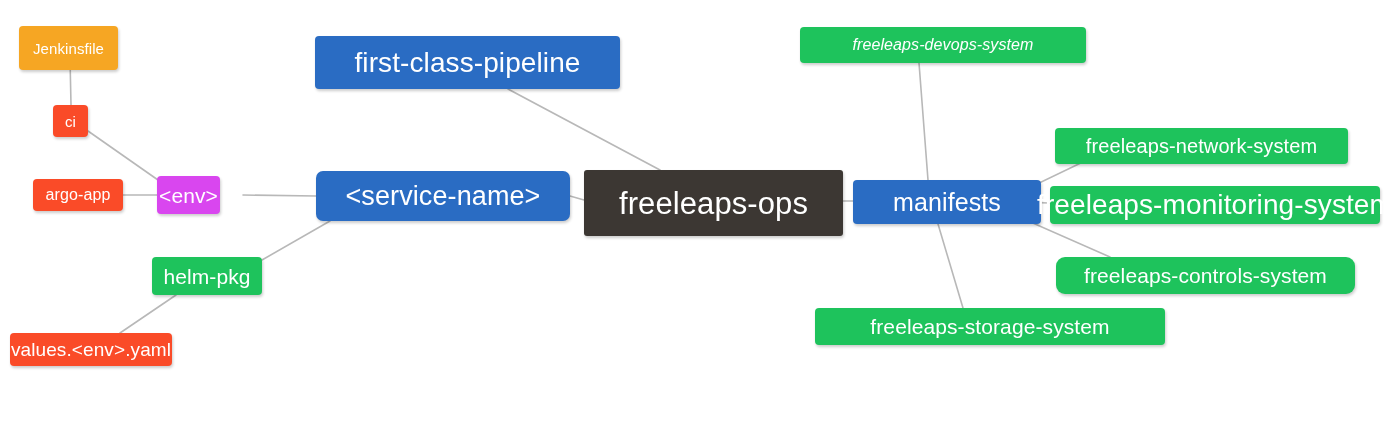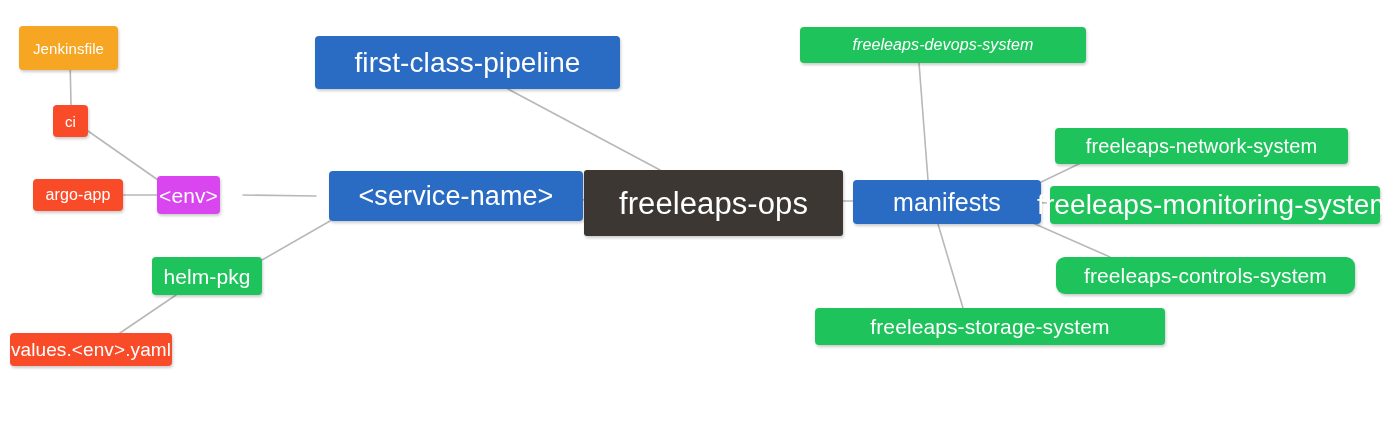--- a/index.html
+++ b/index.html
@@ -80,21 +80,21 @@
       </div>
       <div class="node" style="left: 152px; top: 257px; width: 110px; height: 38px; background: rgb(30, 195, 92); font-size: 21px;">
         <span>helm-pkg</span>
       </div>
       <div class="node" style="left: 10px; top: 333px; width: 162px; height: 33px; background: rgb(250, 75, 40); font-size: 19px;">
         <span>values.&lt;env&gt;.yaml</span>
       </div>
       <div class="node" style="left: 315px; top: 36px; width: 305px; height: 53px; background: rgb(42, 108, 195); font-size: 28px;">
         <span>first-class-pipeline</span>
       </div>
-      <div class="node" style="left: 329px; top: 171px; width: 254px; height: 50px; background: rgb(42, 108, 195); font-size: 27px;">
+      <div class="node" style="left: 316px; top: 171px; width: 254px; height: 50px; background: rgb(42, 108, 195); font-size: 27px; border-radius: 7px;">
         <span>&lt;service-name&gt;</span>
       </div>
       <div class="node root" style="left: 584px; top: 170px; width: 259px; height: 66px; background: rgb(60, 55, 51); font-size: 31px;">
         <span>freeleaps-ops</span>
       </div>
       <div class="node" style="left: 853px; top: 180px; width: 188px; height: 44px; background: rgb(42, 108, 195); font-size: 25px;">
         <span>manifests</span>
       </div>
       <div class="node" style="left: 800px; top: 27px; width: 286px; height: 36px; background: rgb(30, 195, 92); font-size: 16px; font-style: italic;">
         <span>freeleaps-devops-system</span>

